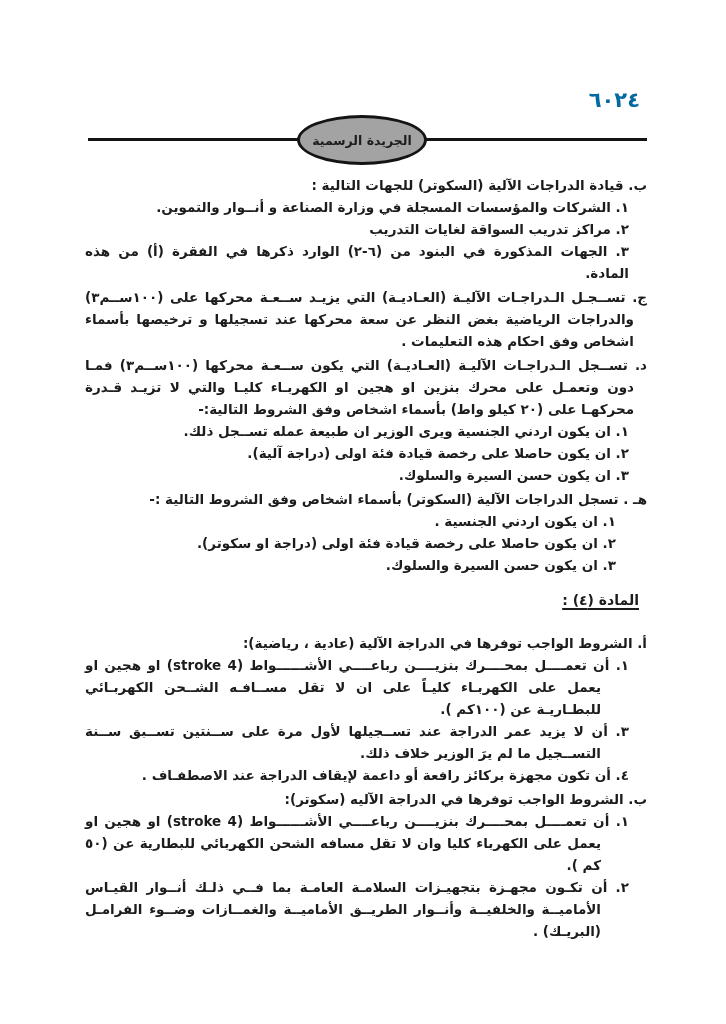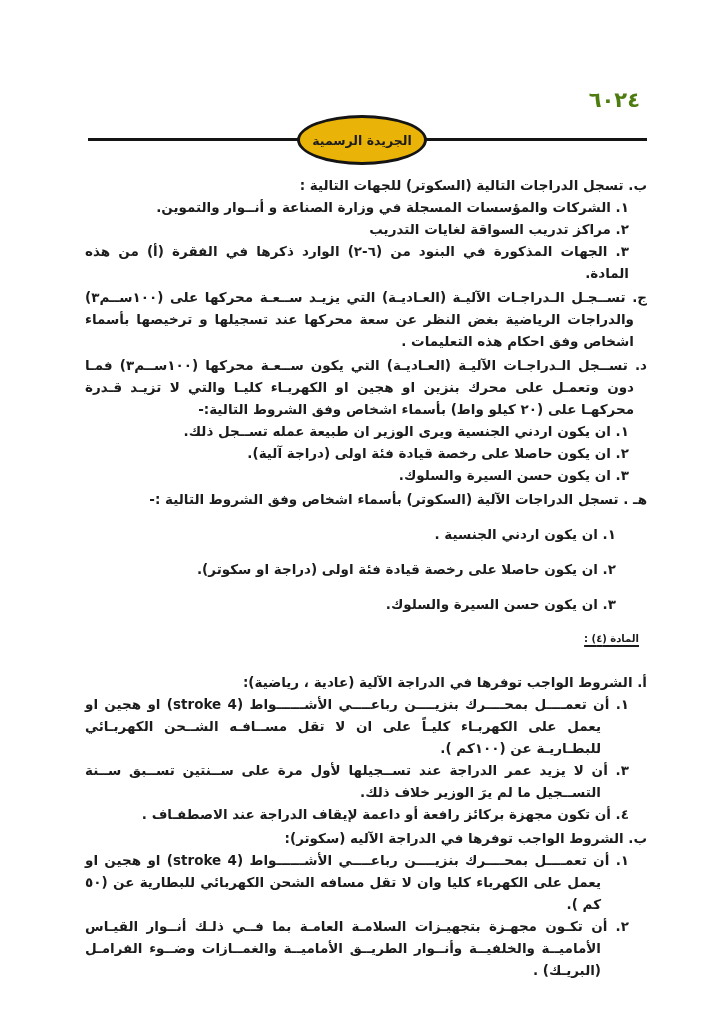--- a/index.html
+++ b/index.html
@@ -19,21 +19,21 @@
   }
   
   .page-number {
     position: absolute;
     top: 88px;
     right: 86px;
     font-size: 21px;
     font-weight: bold;
     letter-spacing: 8px;
     direction: rtl;
-    color: #4d7c0f;
+    color: #0369a1;
   }
   
   .banner {
     position: absolute;
     top: 115px;
     left: 0;
     width: 726px;
     height: 50px;
   }
   .banner-rule {
@@ -46,21 +46,21 @@
   }
   .banner-oval {
     position: absolute;
     box-sizing: border-box;
     left: 297px;
     top: 0;
     width: 130px;
     height: 50px;
     border: 3px solid #141414;
     border-radius: 50%;
-    background: #eab308;
+    background: #a3a3a3;
     display: flex;
     align-items: center;
     justify-content: center;
   }
   .banner-title {
     font-size: 12.5px;
     font-weight: bold;
     white-space: nowrap;
   }
   
@@ -83,31 +83,30 @@
     text-indent: -13px;
   }
   .clabel { white-space: pre; }
   
   .item {
     padding-right: 18px;
     text-indent: 0;
   }
   .items-he .item {
     padding-right: 31px;
-    margin-top: 13px;
   }
   
   .a-item {
     padding-right: 46px;
     text-indent: -28px;
   }
   .inum { white-space: pre; }
   .article-heading {
     display: block;
-    font-size: 10px;
+    font-size: 14px;
     font-weight: bold;
     margin: 13px 8px 21px 0;
     text-align: right;
     text-decoration: underline;
     text-decoration-thickness: 1.5px;
     text-underline-offset: 3px;
     line-height: 22px;
   }
   .article-clause-b { margin-top: 0; }
 </style>
@@ -121,21 +120,21 @@
   <div class="banner">
     <div class="banner-rule"></div>
     <div class="banner-oval">
       <span class="banner-title">الجريدة الرسمية</span>
     </div>
   </div>
 
   <div class="doc-body">
 
     <div class="clause">
-      <p class="chead"><span class="clabel">ب.</span> <span>تسجل الدراجات التالية (السكوتر) للجهات التالية :</span></p>
+      <p class="chead"><span class="clabel">ب.</span> <span>قيادة الدراجات الآلية (السكوتر) للجهات التالية :</span></p>
       <p class="item"><span class="inum">١.</span> <span>الشركات والمؤسسات المسجلة في وزارة الصناعة و أنــوار والتموين.</span></p>
       <p class="item"><span class="inum">٢.</span> <span>مراكز تدريب السواقة لغايات التدريب</span></p>
       <p class="item"><span class="inum">٣.</span> <span>الجهات المذكورة في البنود من (٢‎-‎٦) الوارد ذكرها في الفقرة (أ) من هذه المادة.</span></p>
     </div>
 
     <div class="clause">
       <p class="chead"><span class="clabel">ج.</span> <span>تســجـل الـدراجـات الآليـة (العـاديـة) التي يزيـد ســعـة محركها على (١٠٠ســم٣) والدراجات الرياضية بغض النظر عن سعة محركها عند تسجيلها و ترخيصها بأسماء اشخاص وفق احكام هذه التعليمات .</span></p>
     </div>
 
     <div class="clause">

